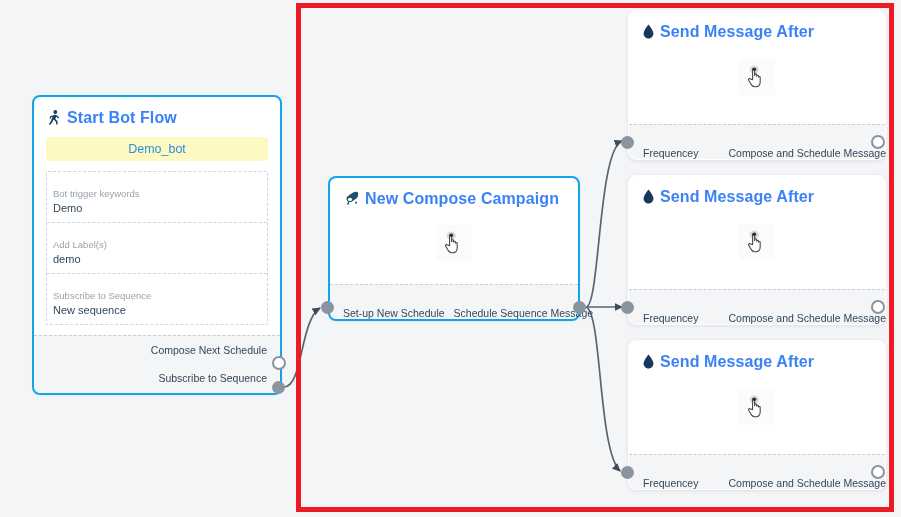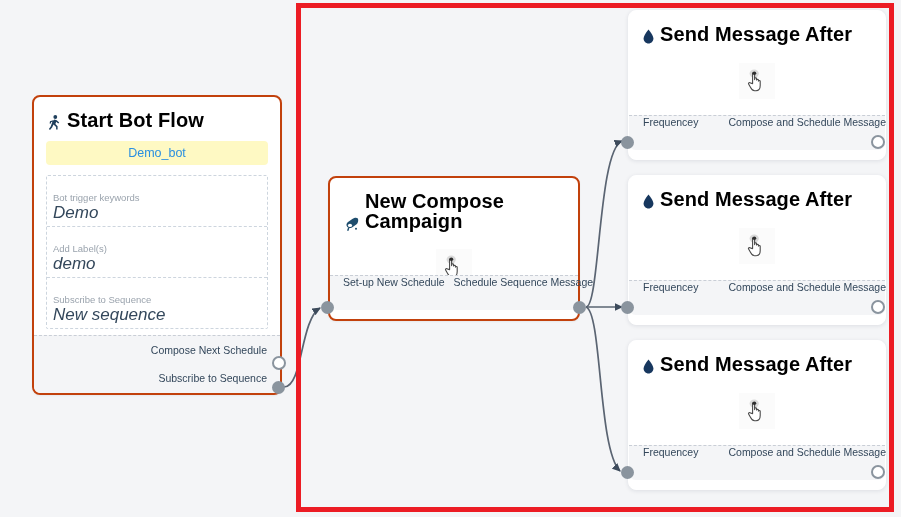--- a/index.html
+++ b/index.html
@@ -42,60 +42,60 @@
   }
   
   .node {
     position: absolute;
     background: #ffffff;
     border-radius: 8px;
     box-sizing: border-box;
     z-index: 3;
   }
   .node.selected {
-    border: 2px solid #c2410c;
+    border: 2px solid #0ea5e9;
     box-shadow: 0 1px 2px rgba(0,0,0,0.05);
   }
   .node.plain {
     border: 1px solid #ffffff;
     box-shadow: 0 1px 4px rgba(20,30,60,0.10);
   }
   .node-title {
     display: flex;
-    align-items: flex-end;
+    align-items: flex-start;
     gap: 6px;
-    font-size: 20px;
+    font-size: 16px;
     font-weight: bold;
-    color: #000000;
+    color: #3b82f6;
     padding: 13px 0 0 14px;
     letter-spacing: .1px;
   }
   .node-title .ttl { line-height: 1; }
   .node-body {
     position: relative;
   }
   .cursor-slot {
     display: flex;
     justify-content: center;
     align-items: center;
   }
   .cursor-chip {
     width: 36px; height: 36px;
     background: #fbfbfb;
     display: flex; align-items: center; justify-content: center;
   }
   .node-footer {
     position: absolute;
-    left: 0; right: 0; bottom: 9px;
+    left: 0; right: 0; bottom: 0;
     border-top: 1px dashed #c9ced6;
     background: #f4f5f7;
     border-bottom-left-radius: 7px;
     border-bottom-right-radius: 7px;
     display: flex;
-    align-items: flex-start;
+    align-items: flex-end;
     height: 34px;
   }
   .port-label {
     font-size: 10.5px;
     color: #33475b;
     white-space: nowrap;
   }
   
   .port {
     position: absolute;
@@ -126,24 +126,23 @@
     border-bottom: 1px dashed #cdd5de;
     margin-top: 12px;
   }
   .field:last-child { border-bottom: none; }
   .field-label {
     font-size: 9.5px;
     color: #9aa3ad;
     line-height: 13px;
   }
   .field-value {
-    font-size: 17px;
+    font-size: 11px;
     color: #33475b;
     line-height: 17px;
-    font-style: italic;
   }
   .footer-2row {
     position: absolute;
     left: 0; right: 0; bottom: 0;
     height: 57px;
     border-top: 1px dashed #c9ced6;
     background: #f4f5f7;
     border-bottom-left-radius: 7px;
     border-bottom-right-radius: 7px;
   }

